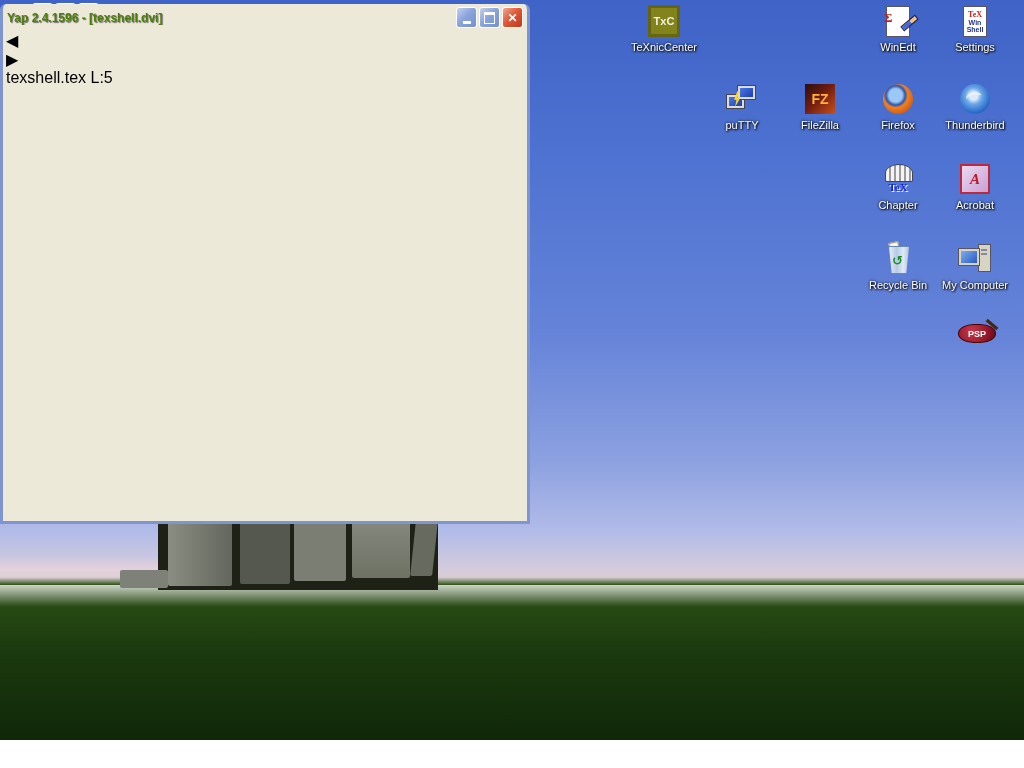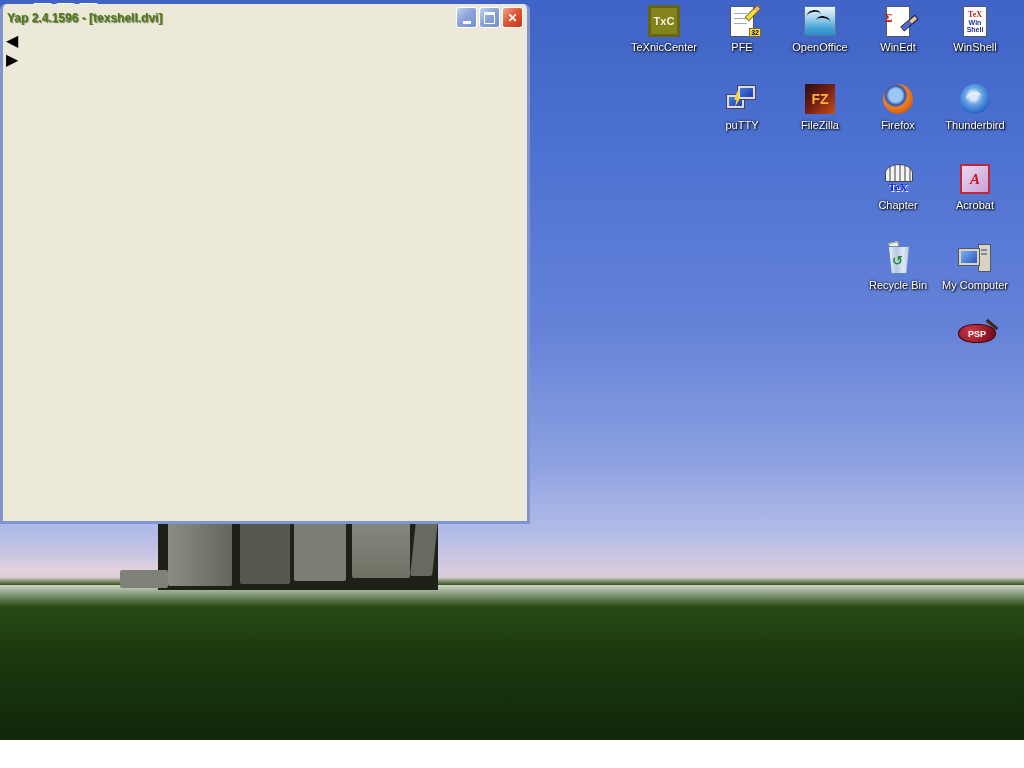--- a/index.html
+++ b/index.html
@@ -257,56 +257,36 @@
     <div class="stone" style="left:352px;top:498px;width:58px;height:80px;background:linear-gradient(180deg,#8e9287,#6e7265);"></div>
     <div class="stone" style="left:414px;top:502px;width:22px;height:74px;background:#666a5f;transform:skewX(-6deg);"></div>
   </div>
 
   <div class="dicon" style="left:625px;top:4px;">
     <div class="art">
         <div class="a-txc">TxC</div>
       </div>
     <div class="lbl">TeXnicCenter</div>
   </div>
-  <div class="dicon" style="left:703px;top:4px;">
-    <div class="art">
-      <div class="page">
-          <i class="pline" style="top:6px;"></i>
-          <i class="pline" style="top:11px;"></i>
-          <i class="pline" style="top:16px;"></i>
-        </div>
-      <div class="pencil" style="right:-3px;top:6px;"></div>
-        <div class="badge32">32</div>
-    </div>
-    <div class="lbl">PFE</div>
-  </div>
-  <div class="dicon" style="left:781px;top:4px;">
-    <div class="art">
-      <div class="a-oo"></div>
-      <div class="bird" style="left:4px;top:6px;transform:rotate(-8deg);"></div>
-      <div class="bird" style="left:13px;top:12px;transform:rotate(6deg);"></div>
-    </div>
-    <div class="lbl">OpenOffice</div>
-  </div>
   <div class="dicon" style="left:859px;top:4px;">
     <div class="art">
       <div class="page"></div>
         <span class="a-winedt-sigma">Σ</span>
         <div class="penblue"></div>
     </div>
     <div class="lbl">WinEdt</div>
   </div>
   <div class="dicon" style="left:936px;top:4px;">
     <div class="art">
       <div class="page">
           <div class="ws-t1">TeX</div>
           <div class="ws-t2">Win<br>Shell</div>
         </div>
     </div>
-    <div class="lbl">WinShell</div>
+    <div class="lbl">Settings</div>
   </div>
 
   <div class="dicon" style="left:703px;top:82px;">
     <div class="art">
       <div class="moni" style="left:1px;top:12px;">
           <div class="scr"></div>
         </div>
       <div class="moni" style="left:12px;top:3px;">
           <div class="scr"></div>
         </div>
@@ -420,20 +400,25 @@
           <div class="tsep"></div>
           <div class="tbtn pressed"><span class="g g-select"></span></div>
           <div class="tbtn"><span class="g g-hand"></span></div>
           <div class="tbtn"><span class="g g-magnifier"></span></div>
         </div>
       <div class="hscrollrow">
         <div class="sarrow" style="top:0;left:0;">◀</div>
         <div class="hthumb" style="left:18px;width:470px;"><span class="hgrip"></span></div>
         <div class="sarrow" style="top:0;left:auto;right:0;">▶</div>
       </div>
+      <div class="ystatus">
+        <div class="sseg" style="left:2px;width:282px;"></div>
+        <div class="sseg" style="left:288px;width:136px;">texshell.tex L:5</div>
+        <div class="sseg" style="left:428px;right:2px;"></div>
+      </div>
     </div>
   </div>
 
   <div class="win" id="tex">
     <div class="tbar" id="tex-titlebar">
       <div class="texicon"><span>TeX</span></div>
       <div class="ttl">TeXShell - [texshell.tex]</div>
       <div class="wbtns">
         <div class="wbtn b-blue">
             <span class="g-min"></span>

